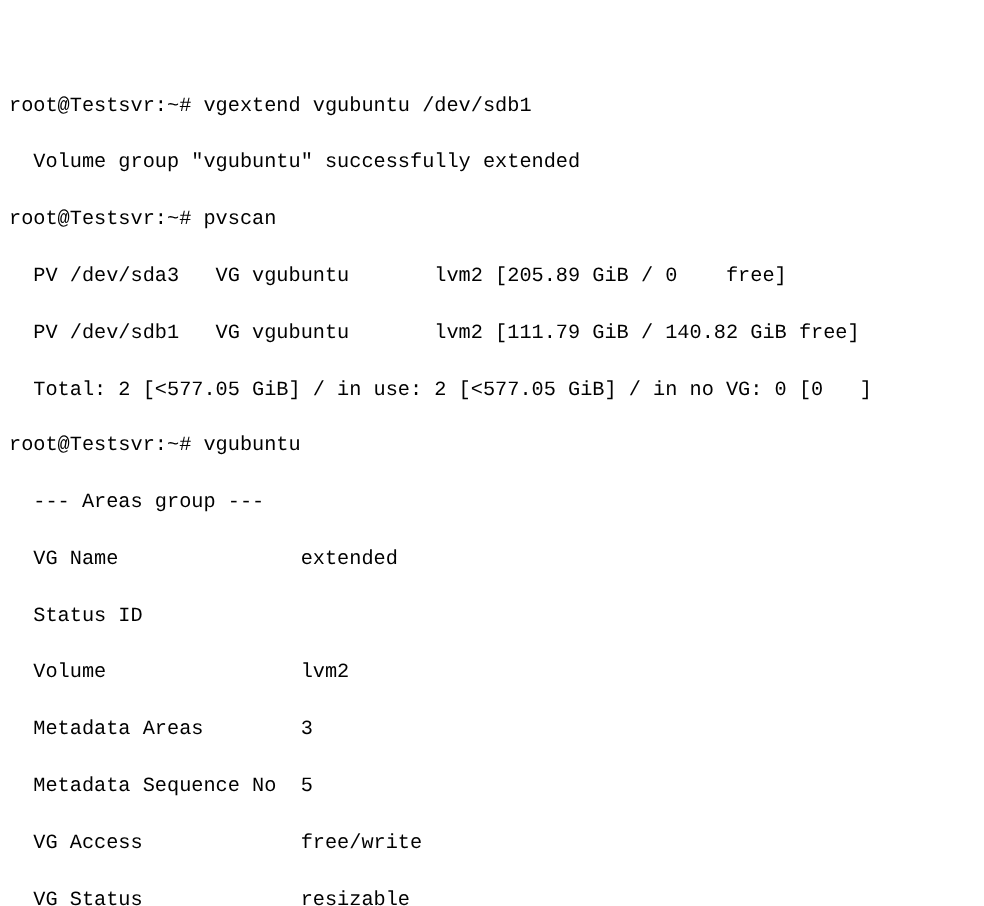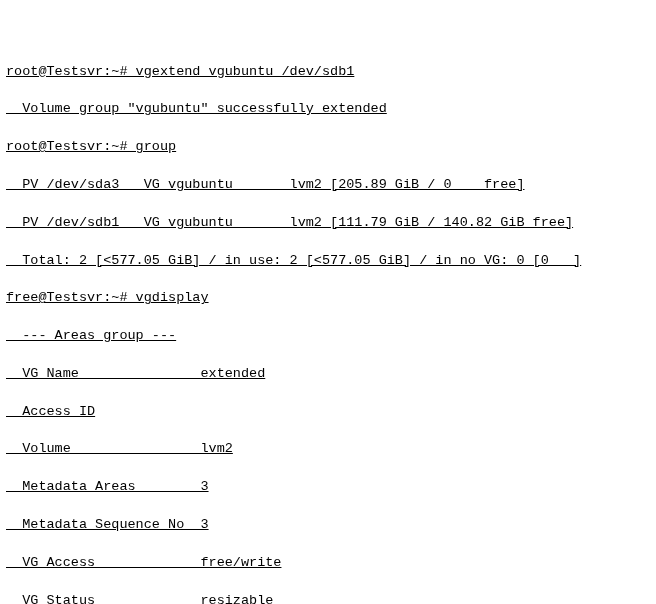--- a/index.html
+++ b/index.html
@@ -5,39 +5,39 @@
     body {
       margin: 0;
       padding: 6px;
       font-family: 'Consolas', 'Monaco', 'Courier New', monospace;
       font-size: 13.5px;
       line-height: 1.4;
       background: #fff;
       color: #000;
       white-space: pre;
     }
-    .line { display: block; text-decoration: underline; }
+    .line { display: block; }
   </style>
 </head>
 <body>
 
 
 <span class="line">root@Testsvr:~# vgextend vgubuntu /dev/sdb1</span>
 <span class="line">  Volume group "vgubuntu" successfully extended</span>
-<span class="line">root@Testsvr:~# group</span>
+<span class="line">root@Testsvr:~# pvscan</span>
 <span class="line">  PV /dev/sda3   VG vgubuntu       lvm2 [205.89 GiB / 0    free]</span>
 <span class="line">  PV /dev/sdb1   VG vgubuntu       lvm2 [111.79 GiB / 140.82 GiB free]</span>
 <span class="line">  Total: 2 [&lt;577.05 GiB] / in use: 2 [&lt;577.05 GiB] / in no VG: 0 [0   ]</span>
-<span class="line">free@Testsvr:~# vgdisplay</span>
+<span class="line">root@Testsvr:~# vgubuntu</span>
 <span class="line">  --- Areas group ---</span>
 <span class="line">  VG Name               extended</span>
-<span class="line">  Access ID</span>
+<span class="line">  Status ID</span>
 <span class="line">  Volume                lvm2</span>
 <span class="line">  Metadata Areas        3</span>
-<span class="line">  Metadata Sequence No  3</span>
+<span class="line">  Metadata Sequence No  5</span>
 <span class="line">  VG Access             free/write</span>
 <span class="line">  VG Status             resizable</span>
 
 
 
 
 
 
 
 

